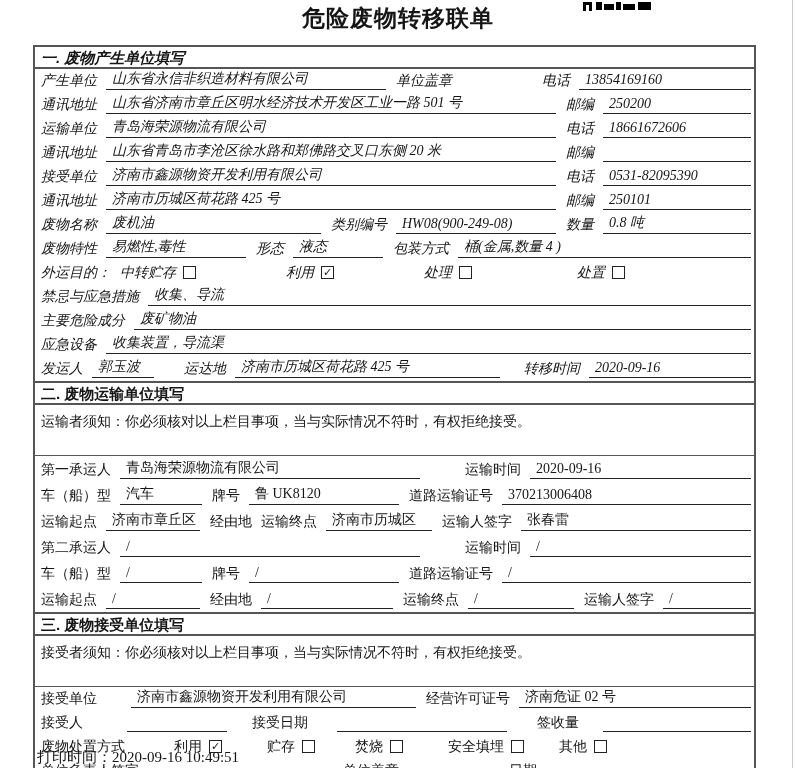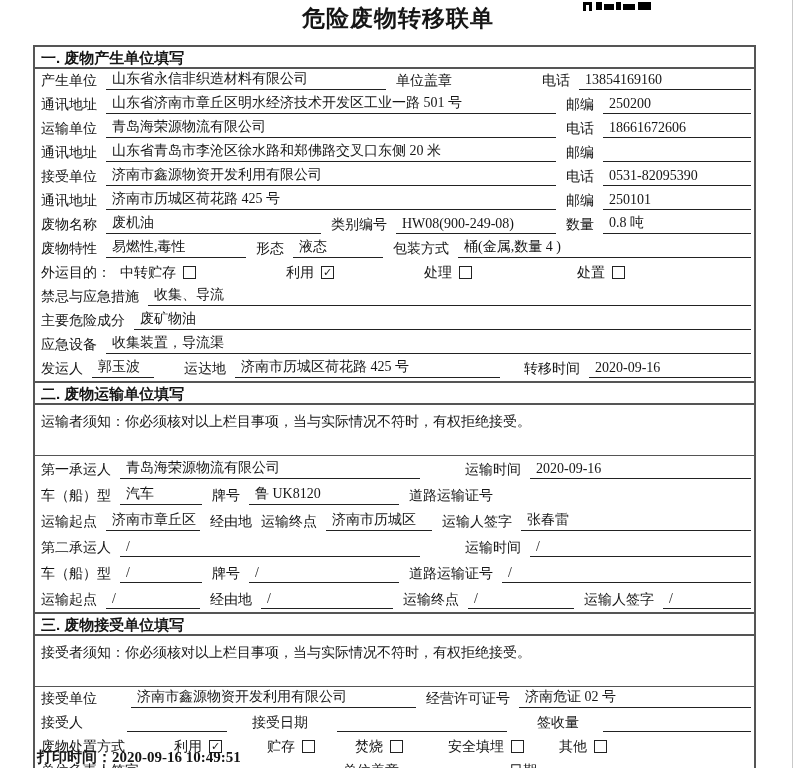--- a/index.html
+++ b/index.html
@@ -17,21 +17,21 @@
   .doc-title {
     position:absolute; left:0; width:100%; top:3px; text-align:center;
     font-family:"Liberation Sans","DejaVu Sans",sans-serif;
     font-weight:bold; font-size:23px; letter-spacing:1px;
   }
   .qr { position:absolute; left:583px; top:0; width:68px; height:10px; }
 
   
   .tbl { position:absolute; left:33px; top:45px; width:723px; border:2px solid #555; background:#fff; }
   .sec { border-top:2px solid #555; }
-  .sec:first-child { border-top:none; }
+  .sec:first-child { border-top:none;font-style:italic; }
   .sec-h {
     font-family:"Liberation Sans","DejaVu Sans",sans-serif;
     font-weight:bold; font-size:15px; padding:2px 6px 3px 6px;
     border-bottom:2px solid #555; height:22px;
   }
   .note { height:51px; padding:8px 6px 8px 6px; border-bottom:1.5px solid #555; white-space:nowrap; }
   .row { display:flex; align-items:flex-end; height:24px; padding:0 3px 3px 6px; }
   .sec-t .row { height:26px; }
   .lbl { flex:0 0 auto; white-space:nowrap; margin-right:9px;margin-top:9px; }
   .stc { flex:0 0 auto; white-space:nowrap; margin-right:10px; }
@@ -41,21 +41,21 @@
   }
   .fld.fx { flex:1 1 auto; margin-right:0; }
   .gapseg { flex:0 0 auto; }
   .chk { flex:0 0 auto; display:flex; align-items:center; white-space:nowrap; }
   .chk .box {
     display:inline-block; width:13px; height:13px; border:1.5px solid #222;
     margin-left:7px; margin-bottom:1px; font-size:11px; line-height:11px;
     text-align:center; font-weight:bold; font-family:"DejaVu Sans",sans-serif;
   }
   
-  .print-line { position:absolute; left:37px; top:748px; font-size:15px; white-space:nowrap;font-weight:bold; }
+  .print-line { position:absolute; left:37px; top:748px; font-size:15px; white-space:nowrap; }
 </style>
 </head>
 <body>
 
 <div class="page">
 
 
   <div class="doc-title">危险废物转移联单</div>
 
   <div class="qr">
@@ -182,20 +182,21 @@
           <span class="gapseg" style="width: 35px;"></span>
           <span class="lbl">运输时间</span>
           <span class="fld fx">2020-09-16</span>
         </div>
         <div class="row">
           <span class="lbl">车（船）型</span>
           <span class="fld" style="width: 82px;">汽车</span>
           <span class="lbl">牌号</span>
           <span class="fld" style="width: 150px;">鲁 UK8120</span>
           <span class="lbl">道路运输证号</span>
+          <span class="fld fx">370213006408</span>
         </div>
         <div class="row">
           <span class="lbl">运输起点</span>
           <span class="fld" style="width: 94px;">济南市章丘区</span>
           <span class="lbl">经由地</span>
           <span class="lbl">运输终点</span>
           <span class="fld" style="width: 106px;">济南市历城区</span>
           <span class="lbl">运输人签字</span>
           <span class="fld fx">张春雷</span>
         </div>

